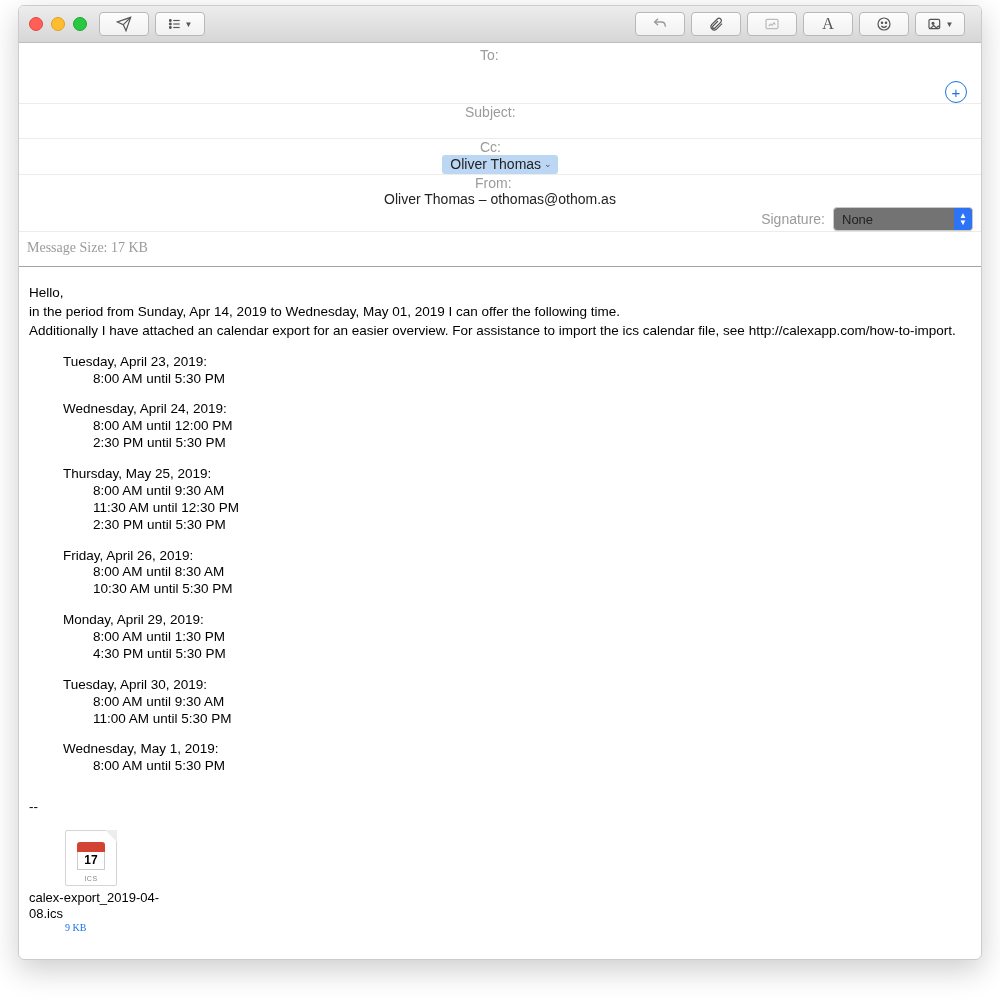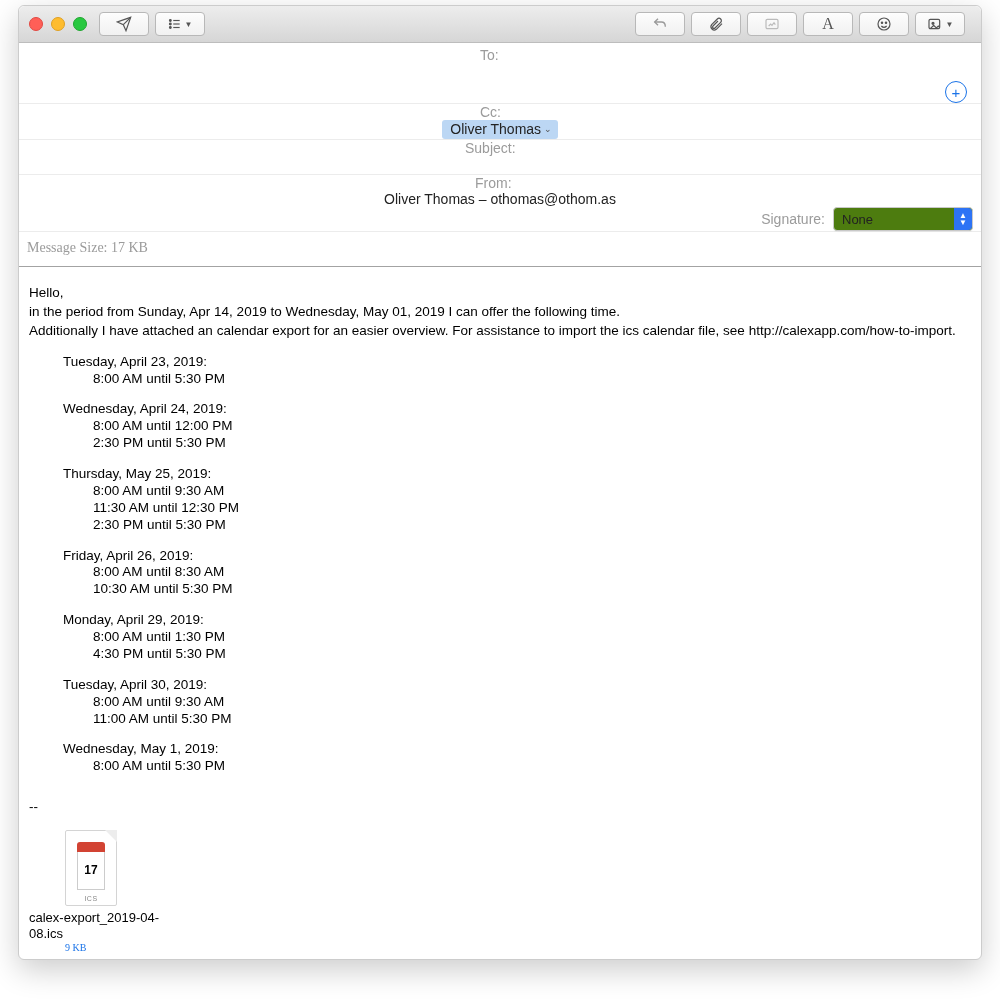--- a/index.html
+++ b/index.html
@@ -130,21 +130,21 @@
     margin-left: auto;
     display: flex;
     align-items: center;
     gap: 8px;
   }
   .select-like {
     width: 130px;
     height: 22px;
     border: 1px solid #c9c9c9;
     border-radius: 4px;
-    background: #4d7c0f;
+    background: #737373;
     box-shadow: 0 1px 1px rgba(0,0,0,0.04);
     display: flex;
     align-items: center;
     padding-left: 8px;
     font-size: 13px;
     color: #222;
     position: relative;
   }
   .select-arrows {
     position: absolute;
@@ -185,21 +185,21 @@
   .slot { margin: 0 0 0 30px; }
   .sig-sep { margin: 24px 0 0 0; }
   
   .attachment {
     margin-top: 14px;
     width: 160px;
     font-size: 13px;
   }
   .att-icon {
     width: 52px;
-    height: 76px;
+    height: 56px;
     position: relative;
     margin: 0 0 4px 36px;
   }
   .att-paper {
     position: absolute;
     inset: 0;
     background: #fff;
     border: 1px solid #d4d4d4;
     border-radius: 2px;
   }
@@ -325,30 +325,30 @@
 
     <div class="field-row">
       <span class="field-label narrow">To:</span>
       <input class="field-input" style="caret-color: rgb(0, 0, 0);" autofocus="" value="">
       <div class="add-contact">
         <span>+</span>
       </div>
     </div>
 
     <div class="field-row">
+      <span class="field-label">Subject:</span>
+      <input class="field-input" value="" style="">
+    </div>
+
+    <div class="field-row">
       <span class="field-label narrow">Cc:</span>
       <span class="cc-chip">
         <span>Oliver Thomas</span>
         <span class="chevron-small">⌄</span>
       </span>
-    </div>
-
-    <div class="field-row">
-      <span class="field-label">Subject:</span>
-      <input class="field-input" value="" style="">
     </div>
 
     <div class="field-row">
       <span class="field-label" style="width:50px;">From:</span>
       <span class="from-value">Oliver Thomas – othomas@othom.as</span>
       <div class="sig-block">
         <span style="color:#9b9b9b;">Signature:</span>
         <div class="select-like">
           <span>None</span>
           <div class="select-arrows">

